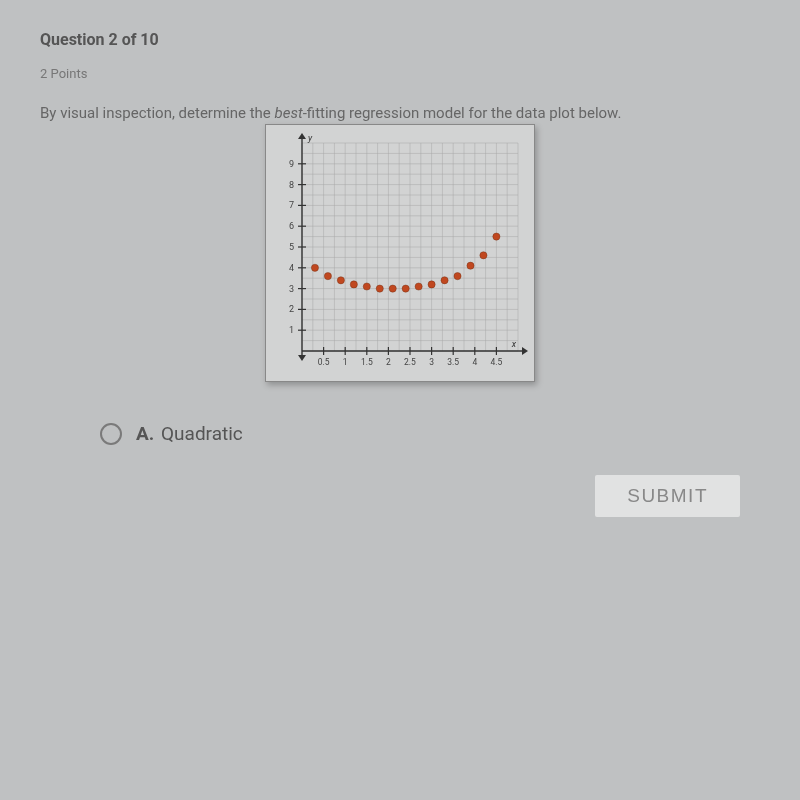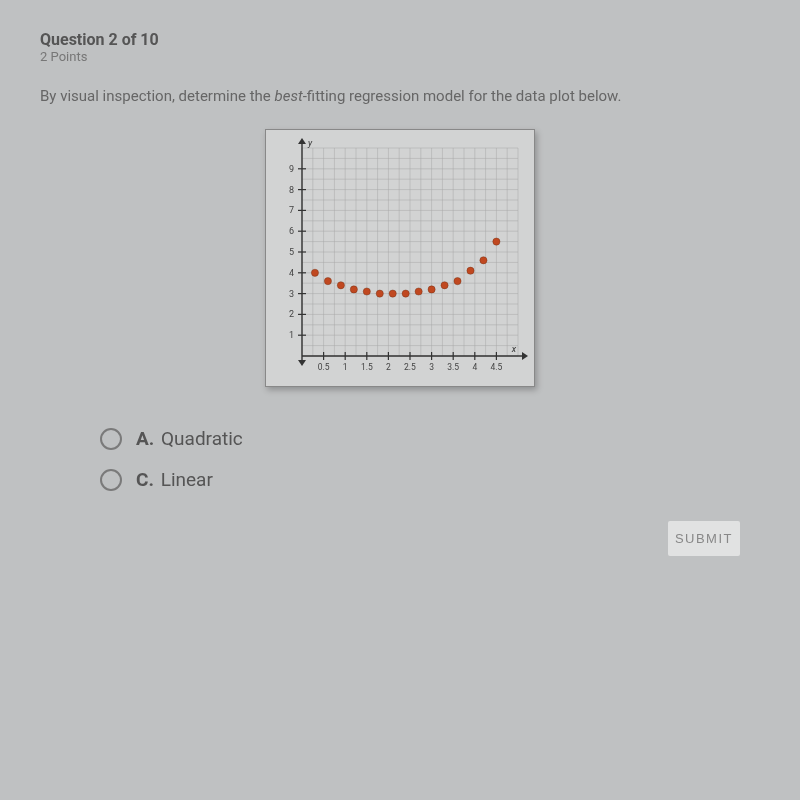--- a/index.html
+++ b/index.html
@@ -12,32 +12,31 @@
       background: #bfc1c2;
       width: 800px;
       height: 800px;
       padding: 30px 40px;
       color: #555;
     }
     .question-title {
       font-weight: 700;
       font-size: 16px;
       color: #555;
-      margin-bottom: 0;
+      margin-bottom: 17px;
     }
     .points {
       font-size: 13px;
       color: #777;
       margin-bottom: 22px;
     }
     .prompt {
       font-size: 15px;
       line-height: 1.4;
       color: #666;
-      margin-bottom: 22px;
     }
     .prompt em {
       font-style: italic;
     }
     .chart-container {
       display: flex;
       justify-content: center;
       margin-bottom: 40px;
     }
     .chart-wrap {
@@ -73,27 +72,27 @@
       font-weight: 700;
       margin-right: 2px;
     }
     .submit-row {
       display: flex;
       justify-content: flex-end;
       padding-right: 20px;
       margin-top: 30px;
     }
     .submit-btn {
-      font-size: 13px;
+      font-size: 19px;
       letter-spacing: 1.5px;
       font-weight: 500;
       color: #888;
       background: rgba(240,240,240,0.7);
       border: none;
-      padding: 10px 7px;
+      padding: 10px 32px;
       border-radius: 2px;
       cursor: pointer;
     }
   </style>
 </head>
 <body>
 
 <div class="question-title">Question 2 of 10</div>
 <div class="points">2 Points</div>
 <div class="prompt">
@@ -206,21 +205,17 @@
         <circle cx="228.4" cy="107.6" r="3.6" fill="#c04820" stroke="#6a2a10" stroke-width="0.4"></circle>
       </svg>
   </div>
 </div>
 
 <div class="options">
   <div class="option">
     <span class="radio"></span>
     <span><span class="option-letter">A.</span> <span>Quadratic</span></span>
   </div>
-  <div class="option">
-    <span class="radio"></span>
-    <span><span class="option-letter">C.</span> <span>Linear</span></span>
-  </div>
 </div>
 
 <div class="submit-row">
   <button class="submit-btn">SUBMIT</button>
 </div>
 
 </body></html>

